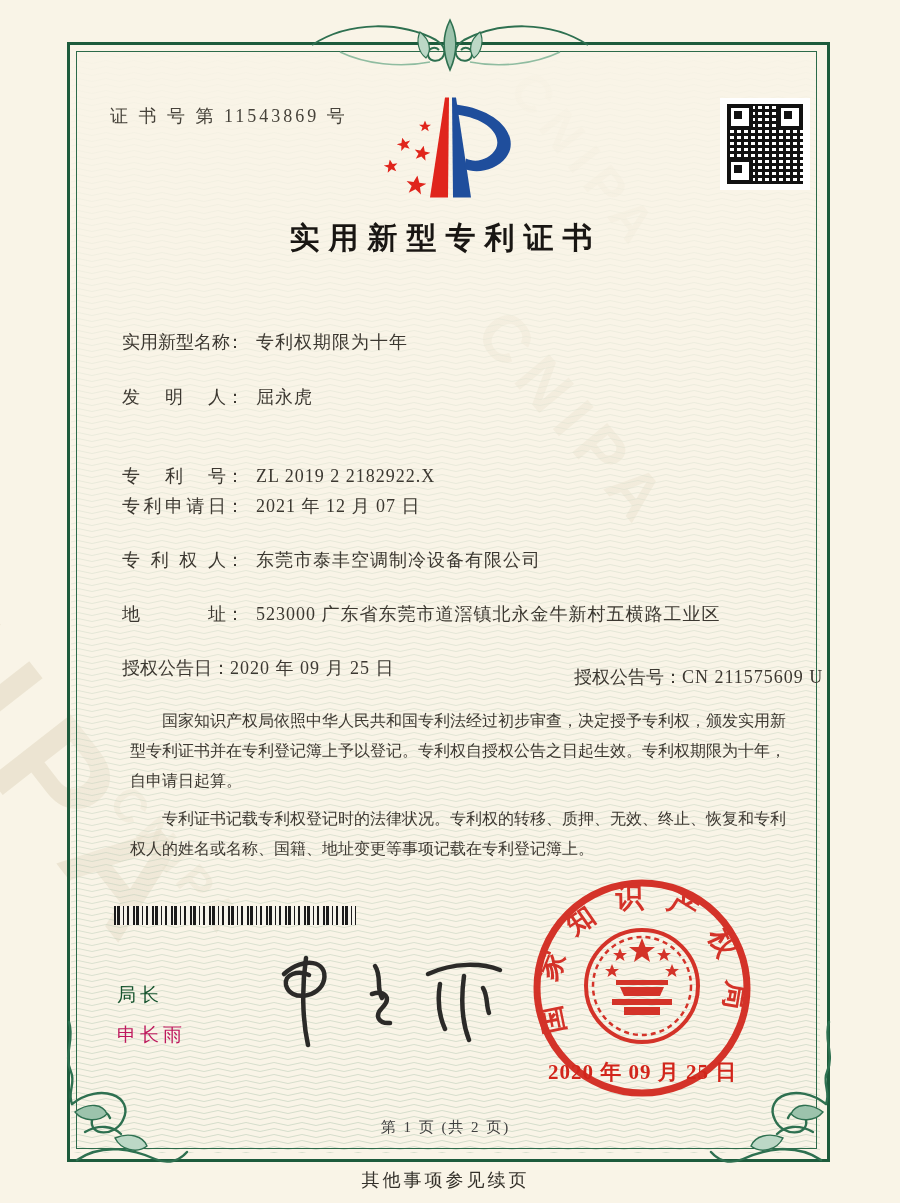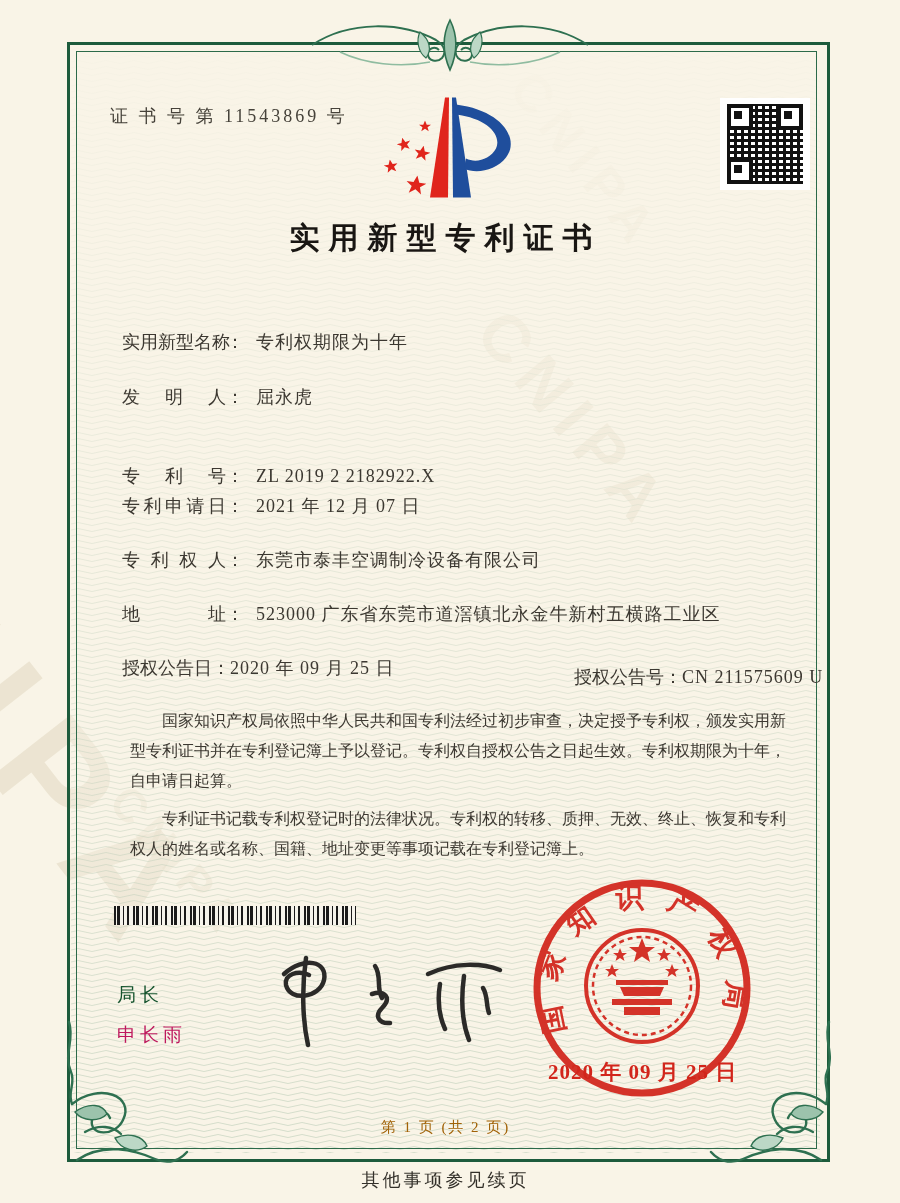--- a/index.html
+++ b/index.html
@@ -47,21 +47,21 @@
   .signer-title{left:117px;top:982px;font-size:19px;letter-spacing:4px;color:#14532d;
       font-family:"Liberation Sans","DejaVu Sans",sans-serif;}
   .signer-name{left:117px;top:1022px;font-size:19px;letter-spacing:4px;color:#be185d;
       font-family:Liberation Sans, sans-serif;}
   .signature{left:228px;top:930px;width:290px;height:135px;}
   
   .seal{left:524px;top:876px;width:236px;height:232px;}
   .seal-date{left:548px;top:1058px;width:190px;font-size:21px;font-weight:bold;color:#d2251b;
       letter-spacing:1px;white-space:nowrap;}
   
-  .page-num{left:67px;top:1118px;width:757px;text-align:center;font-size:15px;letter-spacing:2px;color:#a16207;}
+  .page-num{left:67px;top:1118px;width:757px;text-align:center;font-size:15px;letter-spacing:2px;color:#404040;}
   .cont-note{left:67px;top:1168px;width:757px;text-align:center;font-size:18px;letter-spacing:3px;color:#33302a;}
   .orn{pointer-events:none;}
 </style>
 </head>
 <body>
 
 <div class="page">
 
   <div class="abs wm wm1">CNIPA</div>
   <div class="abs wm wm2">CNIPA</div>

